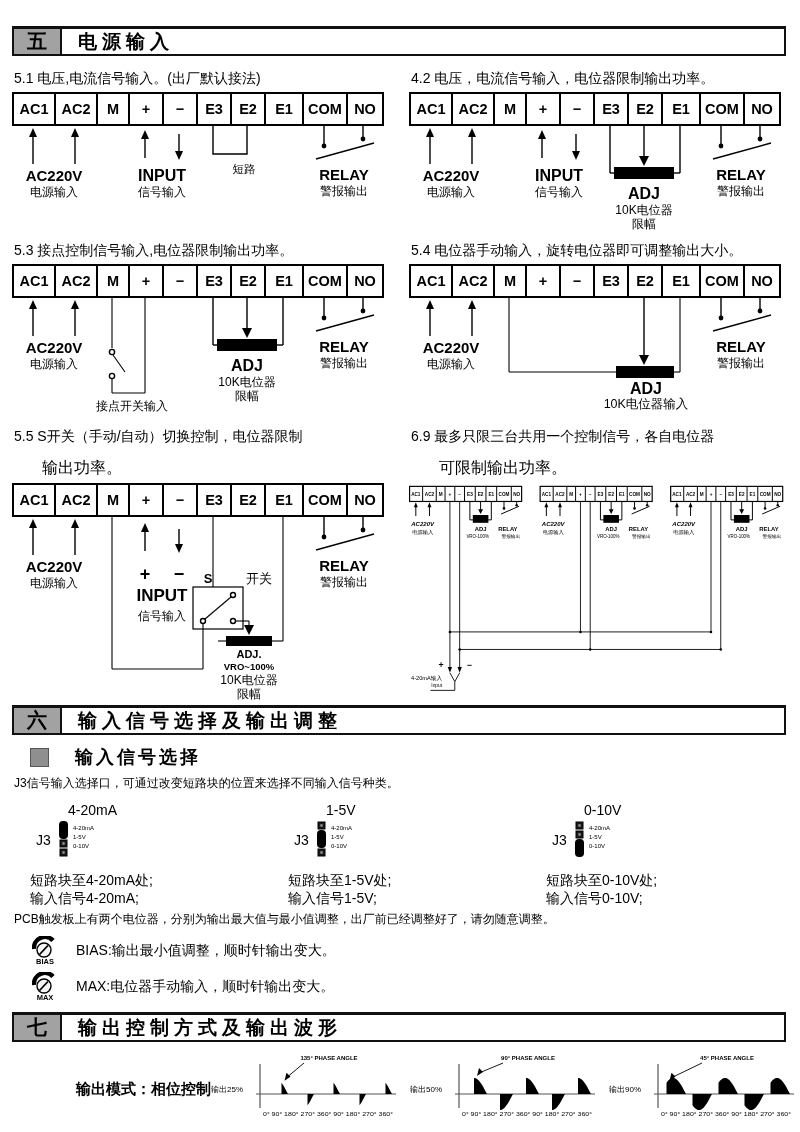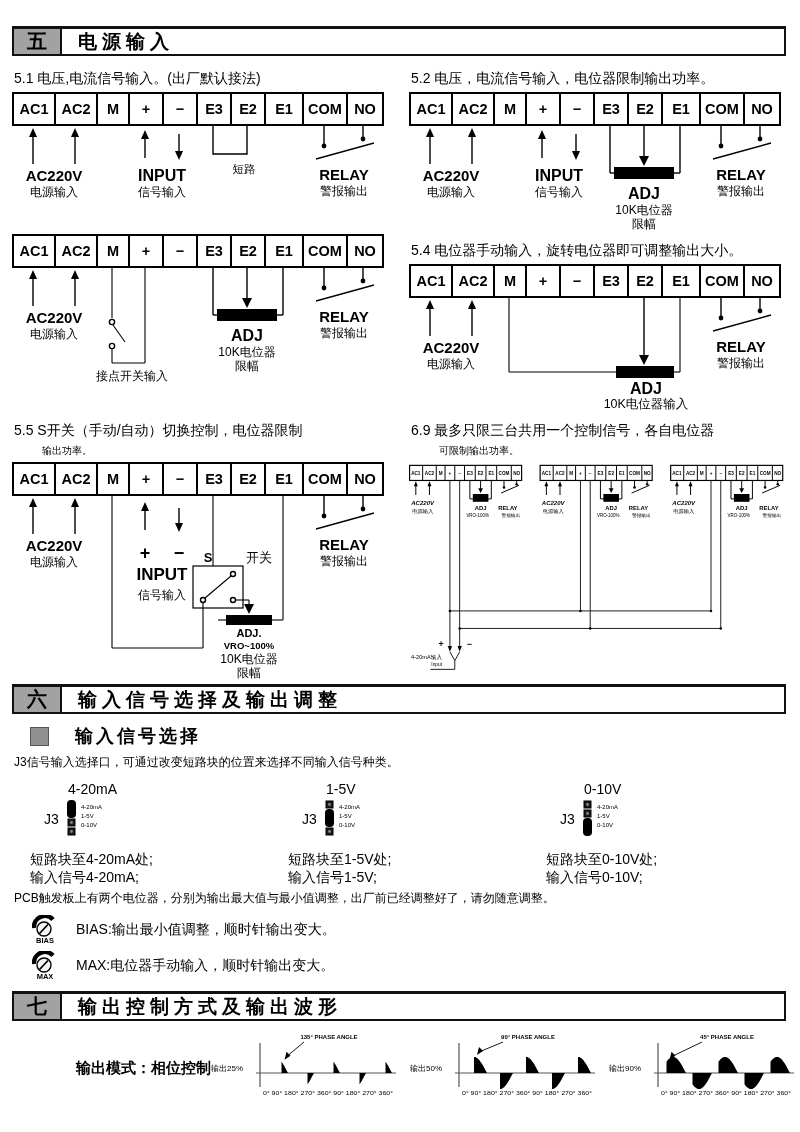--- a/index.html
+++ b/index.html
@@ -9,37 +9,37 @@
   
   .sec-bar{display:flex;align-items:stretch;border:2px solid #111;border-top-width:3px;height:30px;
            margin:0 14px 6px 12px;background:#fff;box-sizing:border-box;}
   .sec-badge{width:46px;background:#a2a2a2;border-right:2px solid #111;display:flex;align-items:center;
              justify-content:center;font-size:20px;font-weight:bold;}
   .sec-title{display:flex;align-items:center;padding-left:16px;font-size:19px;font-weight:bold;letter-spacing:5px;}
   
   .dgrid{display:grid;grid-template-columns:1fr 1fr;column-gap:14px;padding:0 8px 0 12px;}
   .diag{position:relative;}
   .dcap{font-size:14px;margin:8px 0 4px 2px;white-space:nowrap;}
-  .dcap2{font-size:10px;margin:4px 0 4px 30px;}
+  .dcap2{font-size:16px;margin:12px 0 4px 30px;}
   
   .tstrip{display:flex;border:2px solid #000;width:368px;height:30px;box-sizing:content-box;background:#fff;}
   .tstrip span{display:flex;align-items:center;justify-content:center;border-right:2px solid #000;
                font-weight:bold;font-size:14.5px;box-sizing:border-box;}
   .tstrip span:last-child{border-right:none;}
   svg text{font-family:"Liberation Sans","DejaVu Sans",sans-serif;}
   
   .subhead{display:flex;align-items:center;gap:26px;margin:10px 0 6px 30px;}
   .subhead .sq{width:17px;height:17px;background:#8f8f8f;border:1px solid #555;}
   .subhead .t{font-size:18px;font-weight:bold;letter-spacing:3px;}
   .para{font-size:12px;margin:4px 14px 8px 14px;}
   
   .jcols{display:flex;padding-left:30px;gap:8px;}
   .jcol{width:250px;}
   .jtitle{font-size:14px;margin:2px 0 2px 38px;}
-  .jfig{display:flex;align-items:center;gap:6px;margin-left:14px;}
+  .jfig{display:flex;align-items:center;gap:6px;margin-left:6px;}
   .j3name{font-size:14px;}
   .jlines{font-size:14px;line-height:1.25;margin-top:12px;}
   
   .knobrow{display:flex;align-items:center;gap:16px;margin:2px 0 6px 30px;}
   .knob-ico{display:flex;flex-direction:column;align-items:center;width:30px;}
   .knob-name{font-size:7.5px;font-weight:bold;margin-top:-2px;}
   .knob-text{font-size:14px;}
   
   .waverow{display:flex;align-items:center;margin:2px 0 0 0;}
   .wlabel{width:212px;padding-left:76px;box-sizing:border-box;font-size:15px;font-weight:bold;white-space:nowrap;}
@@ -93,21 +93,21 @@
         <text x="42" y="70" font-size="12" text-anchor="middle">电源输入</text>
         <text x="150" y="55" font-size="16" font-weight="bold" text-anchor="middle">INPUT</text>
         <text x="150" y="70" font-size="12" text-anchor="middle">信号输入</text>
         <text x="232" y="47" font-size="11.5" text-anchor="middle">短路</text>
         <text x="332" y="54" font-size="15" font-weight="bold" text-anchor="middle">RELAY</text>
         <text x="332" y="69" font-size="12" text-anchor="middle">警报输出</text>
       </svg>
     </div>
 
     <div class="diag">
-      <div class="dcap">5.2 电压，电流信号输入，电位器限制输出功率。</div>
+      <div class="dcap">4.2 电压，电流信号输入，电位器限制输出功率。</div>
       <div class="tstrip">
           <span style="width: 42px;">AC1</span>
           <span style="width: 42px;">AC2</span>
           <span style="width: 32px;">M</span>
           <span style="width: 34px;">+</span>
           <span style="width: 34px;">−</span>
           <span style="width: 34px;">E3</span>
           <span style="width: 34px;">E2</span>
           <span style="width: 38px;">E1</span>
           <span style="width: 44px;">COM</span>
@@ -142,20 +142,21 @@
         <text x="150" y="70" font-size="12" text-anchor="middle">信号输入</text>
         <text x="235" y="73" font-size="16" font-weight="bold" text-anchor="middle">ADJ</text>
         <text x="235" y="88" font-size="12" text-anchor="middle">10K电位器</text>
         <text x="235" y="102" font-size="12" text-anchor="middle">限幅</text>
         <text x="332" y="54" font-size="15" font-weight="bold" text-anchor="middle">RELAY</text>
         <text x="332" y="69" font-size="12" text-anchor="middle">警报输出</text>
       </svg>
     </div>
 
     <div class="diag">
+      <div class="dcap">5.3 接点控制信号输入,电位器限制输出功率。</div>
       <div class="tstrip">
           <span style="width: 42px;">AC1</span>
           <span style="width: 42px;">AC2</span>
           <span style="width: 32px;">M</span>
           <span style="width: 34px;">+</span>
           <span style="width: 34px;">−</span>
           <span style="width: 34px;">E3</span>
           <span style="width: 34px;">E2</span>
           <span style="width: 38px;">E1</span>
           <span style="width: 44px;">COM</span>

